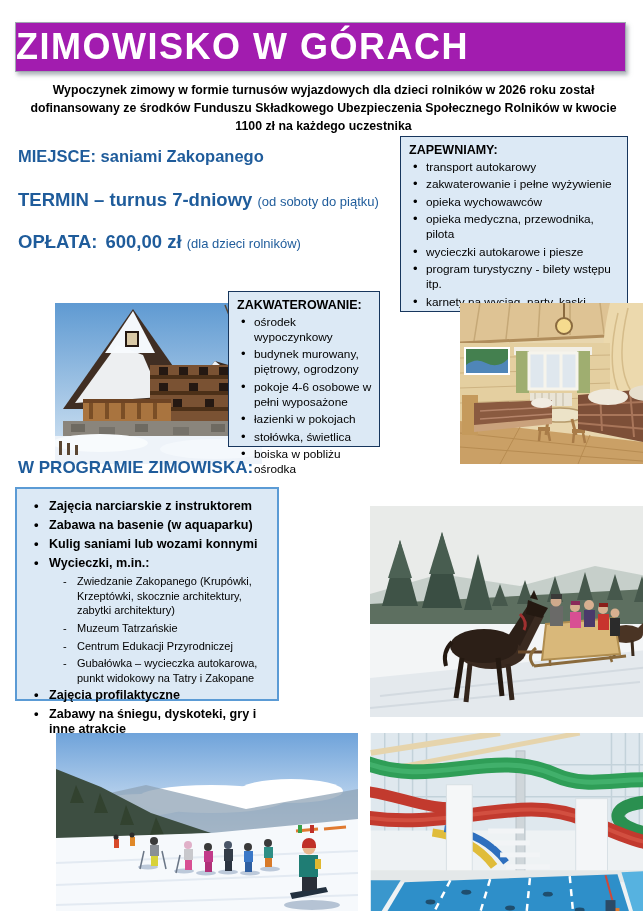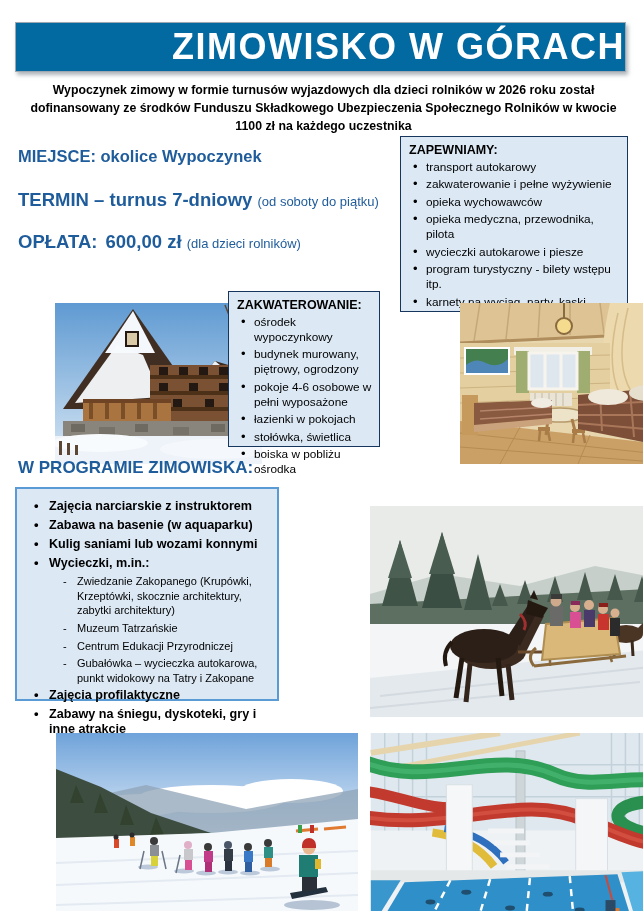--- a/index.html
+++ b/index.html
@@ -1,23 +1,23 @@
 <!DOCTYPE html>
 <html lang="pl"><head>
 <meta charset="utf-8">
 <style>
   html,body{margin:0;padding:0;background:#fff;}
   .page{position:relative;width:643px;height:911px;background:#ffffff;
         font-family:"Liberation Sans",sans-serif;overflow:hidden;}
 
   
   .title-bar{position:absolute;left:15px;top:22px;width:609px;height:48px;
-    background:#0369a1;border:1px solid #9fa8b0;
+    background:#a21caf;border:1px solid #9fa8b0;
     box-shadow:2px 3px 4px rgba(110,120,130,.55);
-    display:flex;align-items:center;justify-content:flex-end;}
+    display:flex;align-items:center;justify-content:flex-start;}
   .title-bar span{color:#ffffff;font-weight:bold;font-size:36px;letter-spacing:1.5px;white-space:nowrap;}
 
   
   .intro{position:absolute;left:14px;top:80px;width:615px;margin:2px;text-align:center;
     font-weight:bold;font-size:12.3px;line-height:1.45;color:#000;}
 
   
   .details{position:absolute;left:18px;top:143px;width:390px;height:115px;color:#1f5c9b;}
   .d-line{position:absolute;left:0;margin:0;white-space:nowrap;font-weight:bold;}
   .d-miejsce{top:4px;font-size:16.5px;}
@@ -64,21 +64,21 @@
 
 <div class="page">
 
   <div class="title-bar">
     <span>ZIMOWISKO W GÓRACH</span>
   </div>
 
   <p class="intro">Wypoczynek zimowy w formie turnusów wyjazdowych dla dzieci rolników w 2026 roku został dofinansowany ze środków Funduszu Składkowego Ubezpieczenia Społecznego Rolników w kwocie 1100 zł na każdego uczestnika</p>
 
   <div class="details">
-    <p class="d-line d-miejsce"><span>MIEJSCE:</span> <span>okolice Wypoczynek</span></p>
+    <p class="d-line d-miejsce"><span>MIEJSCE:</span> <span>saniami Zakopanego</span></p>
     <p class="d-line d-termin"><span>TERMIN – turnus 7-dniowy</span> <span class="d-note">(od soboty do piątku)</span></p>
     <p class="d-line d-oplata"><span>OPŁATA:</span><span class="d-gap"></span><span>600,00 zł</span> <span class="d-note">(dla dzieci rolników)</span></p>
   </div>
 
   <div class="box box-dark zapewniamy">
     <p class="box-title">ZAPEWNIAMY:</p>
     <div>
       <div class="b-item">transport autokarowy</div>
       <div class="b-item">zakwaterowanie i pełne wyżywienie</div>
       <div class="b-item">opieka wychowawców</div>

